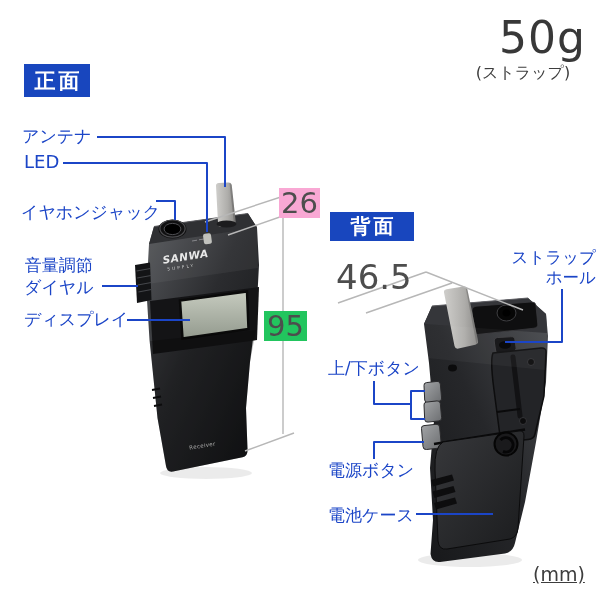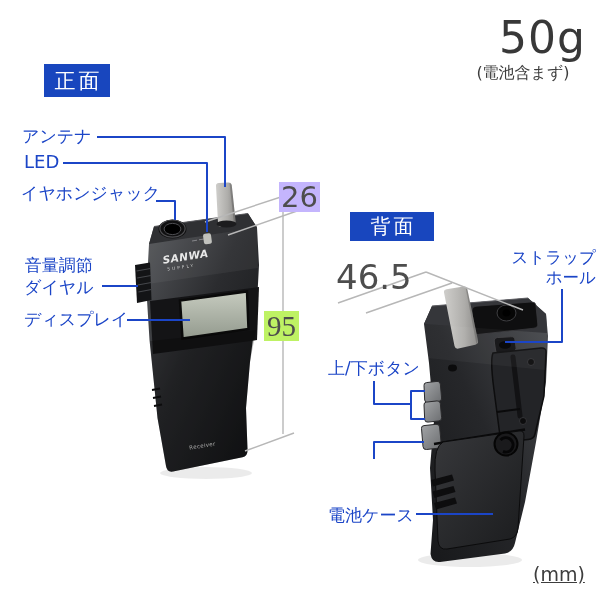--- a/index.html
+++ b/index.html
@@ -6,40 +6,40 @@
   #canvas{
     position:relative;width:600px;height:600px;background:#ffffff;overflow:hidden;
     font-family:"DejaVu Sans","Liberation Sans",sans-serif;
   }
   #artwork{position:absolute;left:0;top:0;width:600px;height:600px;}
   .callout{
     position:absolute;color:#1b45c7;font-size:17px;line-height:21px;
     white-space:nowrap;z-index:3;text-align:center;
   }
   .section-box{
-    position:absolute;background:#1846be;color:#ffffff;font-weight:normal;
+    position:absolute;background:#1846be;color:#ffffff;font-weight:bold;
     display:flex;align-items:center;justify-content:center;
-    letter-spacing:3px;text-indent:3px;z-index:3;margin-left:20px;
+    letter-spacing:3px;text-indent:3px;z-index:3;
   }
   #box-front{left:24px;top:64px;width:66px;height:33px;font-size:21px;}
   #box-back{left:330px;top:212px;width:84px;height:29px;font-size:20px;}
   #lbl-antenna{left:22px;top:126px;}
   #lbl-led{left:24px;top:151px;font-size:18px;}
-  #lbl-jack{left:21px;top:183px;}
+  #lbl-jack{left:21px;top:202px;}
   #lbl-volume{left:24px;top:254px;line-height:22px;}
   #lbl-display{left:24px;top:309px;}
   #lbl-strap{left:500px;top:248px;width:96px;text-align:right;font-size:16.5px;line-height:20px;}
   #lbl-updown{left:328px;top:358px;}
   #lbl-power{left:328px;top:460px;}
   #lbl-battery{left:328px;top:505px;}
   .dim{
     position:absolute;color:#4d4d4d;font-size:29px;z-index:3;line-height:1.05;
   }
-  #dim-depth{left:279px;top:182px;background:#c4b5fd;padding:0 2px;}
-  #dim-height{left:264px;top:311px;background:#bef264;padding:0 3px;font-family:Liberation Serif, serif;}
+  #dim-depth{left:279px;top:188px;background:#f9a8d4;padding:0 2px;}
+  #dim-height{left:264px;top:311px;background:#22c55e;padding:0 3px;}
   #dim-width{left:336px;top:260px;font-size:34px;}
   #weight{
     position:absolute;left:408px;top:12px;width:178px;z-index:3;
     display:flex;justify-content:flex-end;align-items:baseline;color:#383838;
   }
   #weight .w-label{font-size:27px;}
   #weight .w-value{font-size:44px;letter-spacing:1px;}
   #weight-note{
     position:absolute;left:458px;top:63px;width:130px;text-align:center;
     font-size:16px;color:#3d3d3d;z-index:3;
@@ -196,39 +196,40 @@
       <path d="M505,342 L562,342 L562,289"></path>
       <path d="M374,381 L374,404 L410,404 M425,391 L411,391 L411,419 L425,419"></path>
       <path d="M374,459 L374,442 L424,442"></path>
       <path d="M416,514 L493,514"></path>
     </g>
   </svg>
 
   <div id="weight">
       <span class="w-value">50g</span>
   </div>
-  <div id="weight-note">(電池含まず)</div>
+  <div id="weight-note">(ストラップ)</div>
 
   <div id="box-front" class="section-box">正面</div>
   <div id="box-back" class="section-box">背面</div>
 
   <div id="lbl-antenna" class="callout">アンテナ</div>
   <div id="lbl-led" class="callout">LED</div>
   <div id="lbl-jack" class="callout">イヤホンジャック</div>
   <div id="lbl-volume" class="callout">
     <div>音量調節</div>
     <div>ダイヤル</div>
   </div>
   <div id="lbl-display" class="callout">ディスプレイ</div>
 
   <div id="lbl-strap" class="callout">
     <div>ストラップ</div>
     <div>ホール</div>
   </div>
   <div id="lbl-updown" class="callout">上/下ボタン</div>
+  <div id="lbl-power" class="callout">電源ボタン</div>
   <div id="lbl-battery" class="callout">電池ケース</div>
 
   <div id="dim-depth" class="dim">26</div>
   <div id="dim-height" class="dim">95</div>
   <div id="dim-width" class="dim">46.5</div>
 
   <div id="unit-note">(mm)</div>
 </div>
 
 </body></html>

